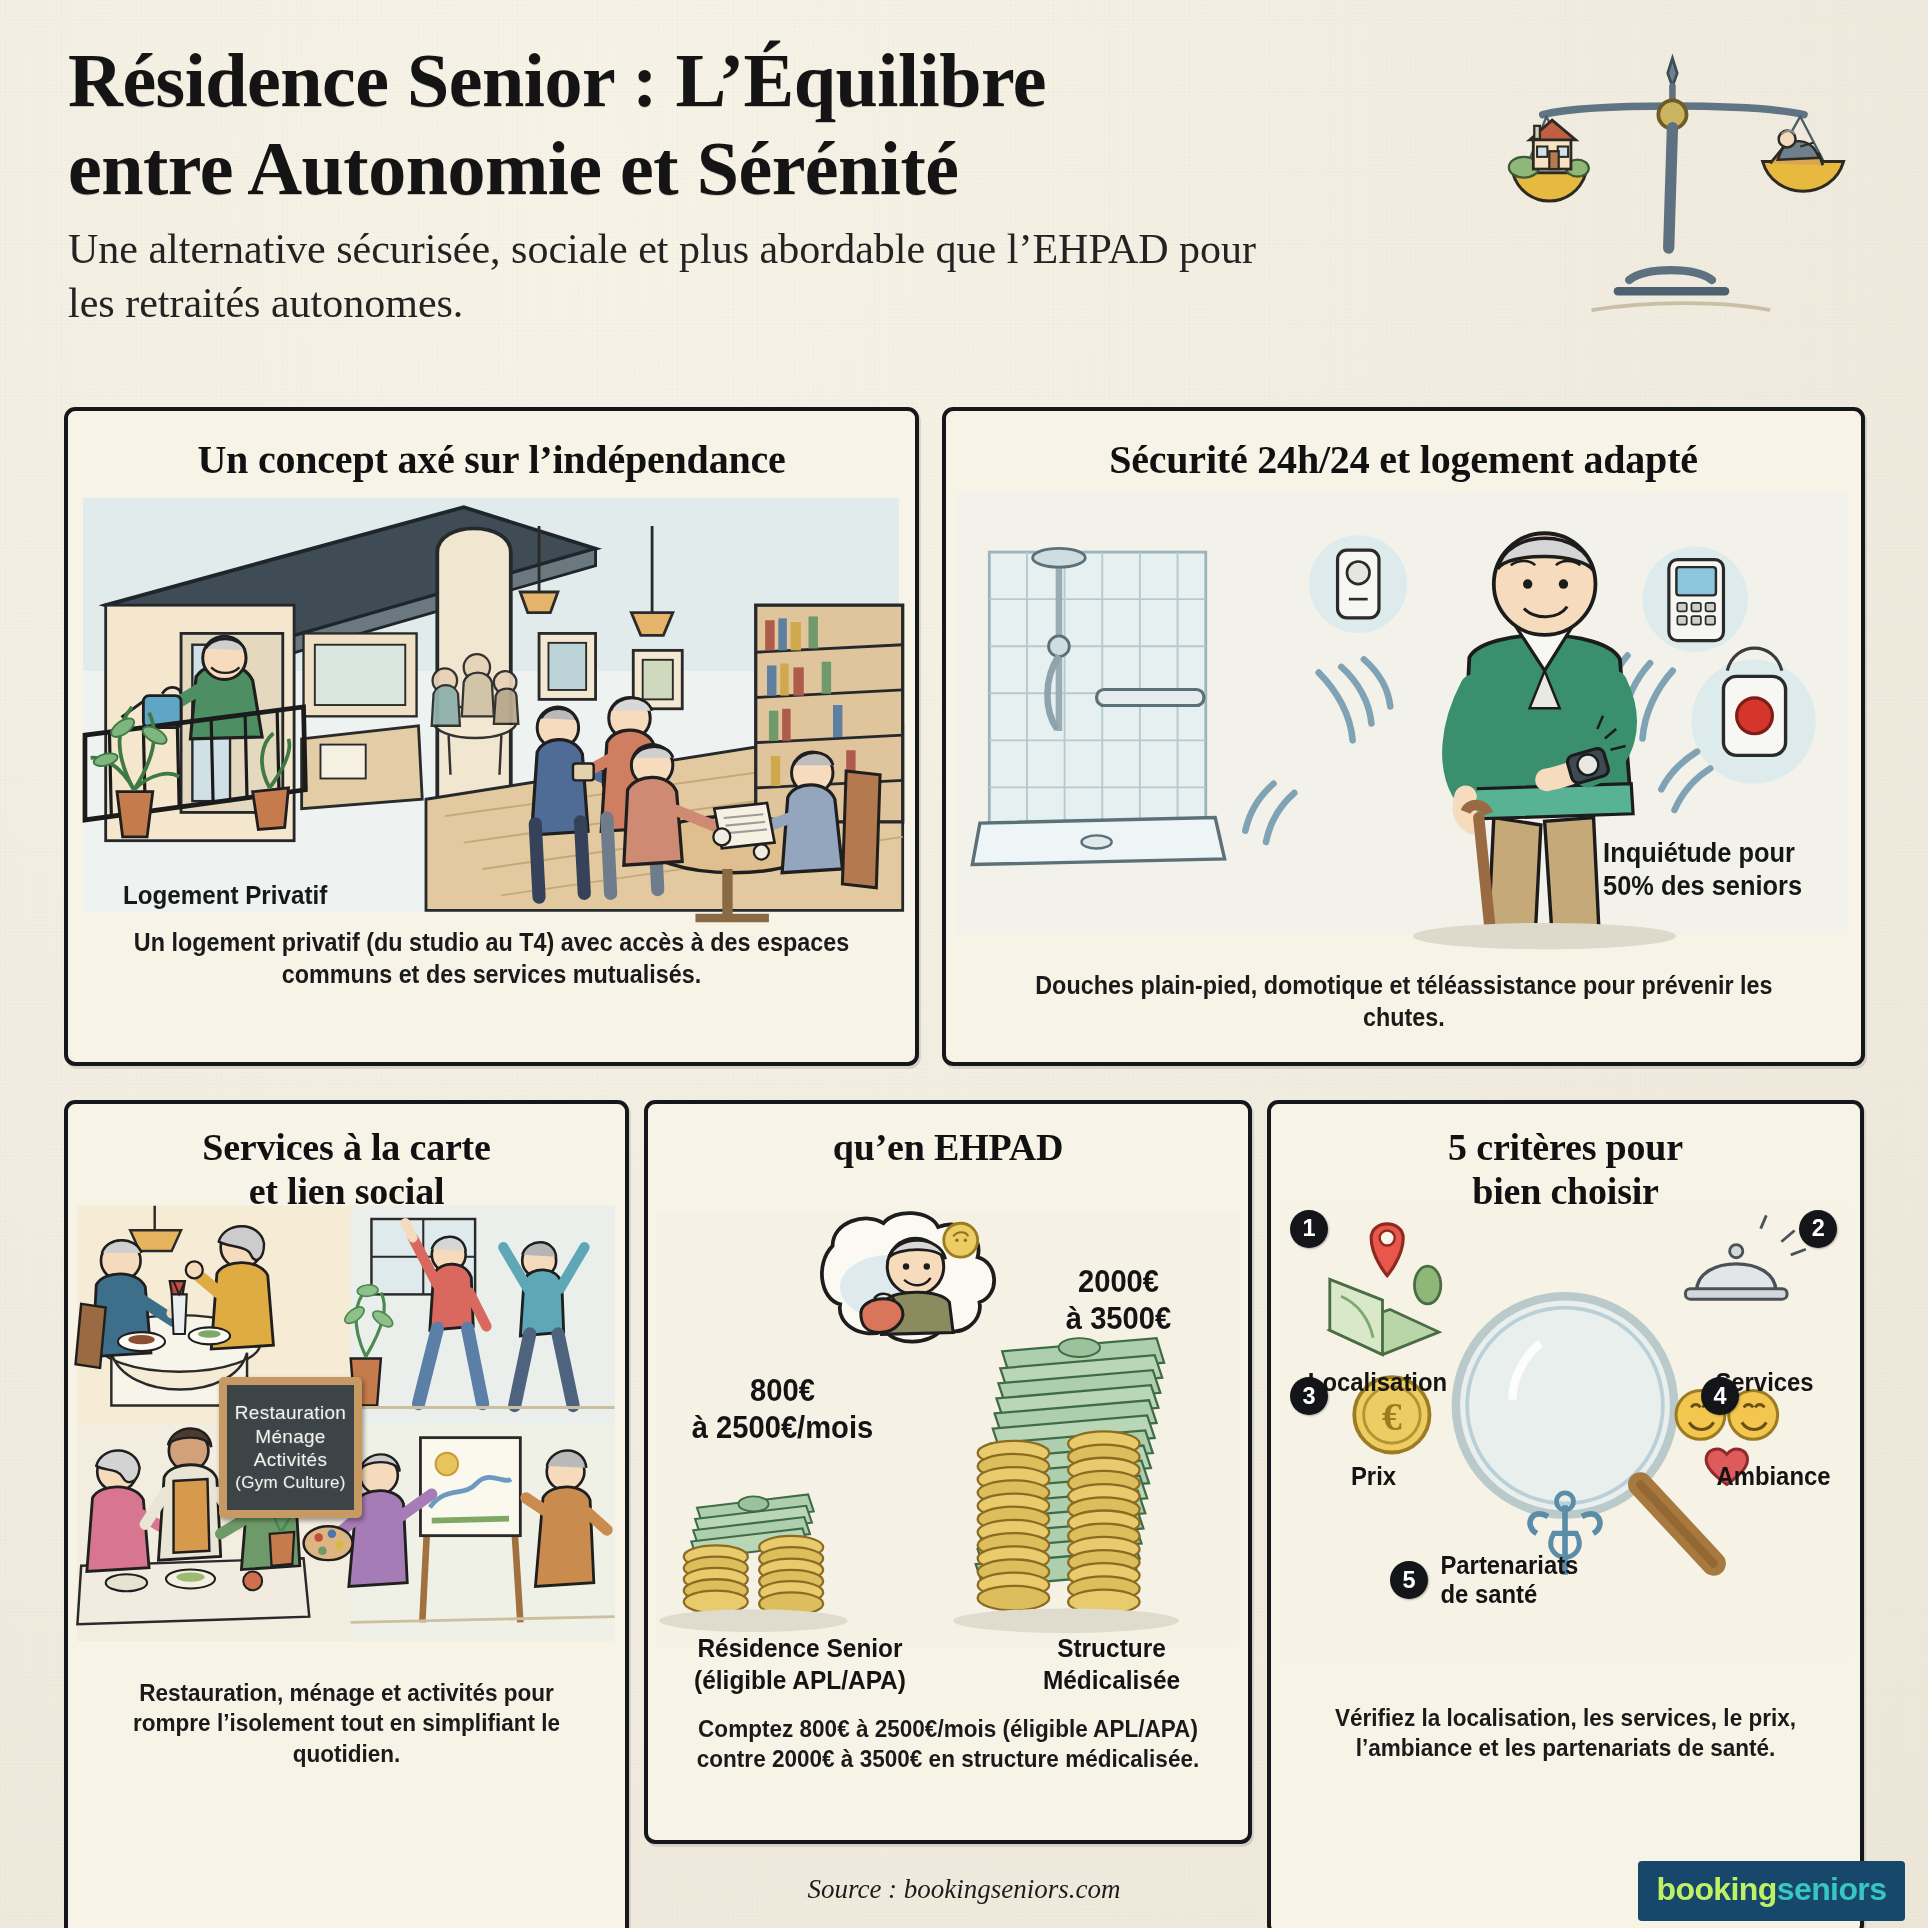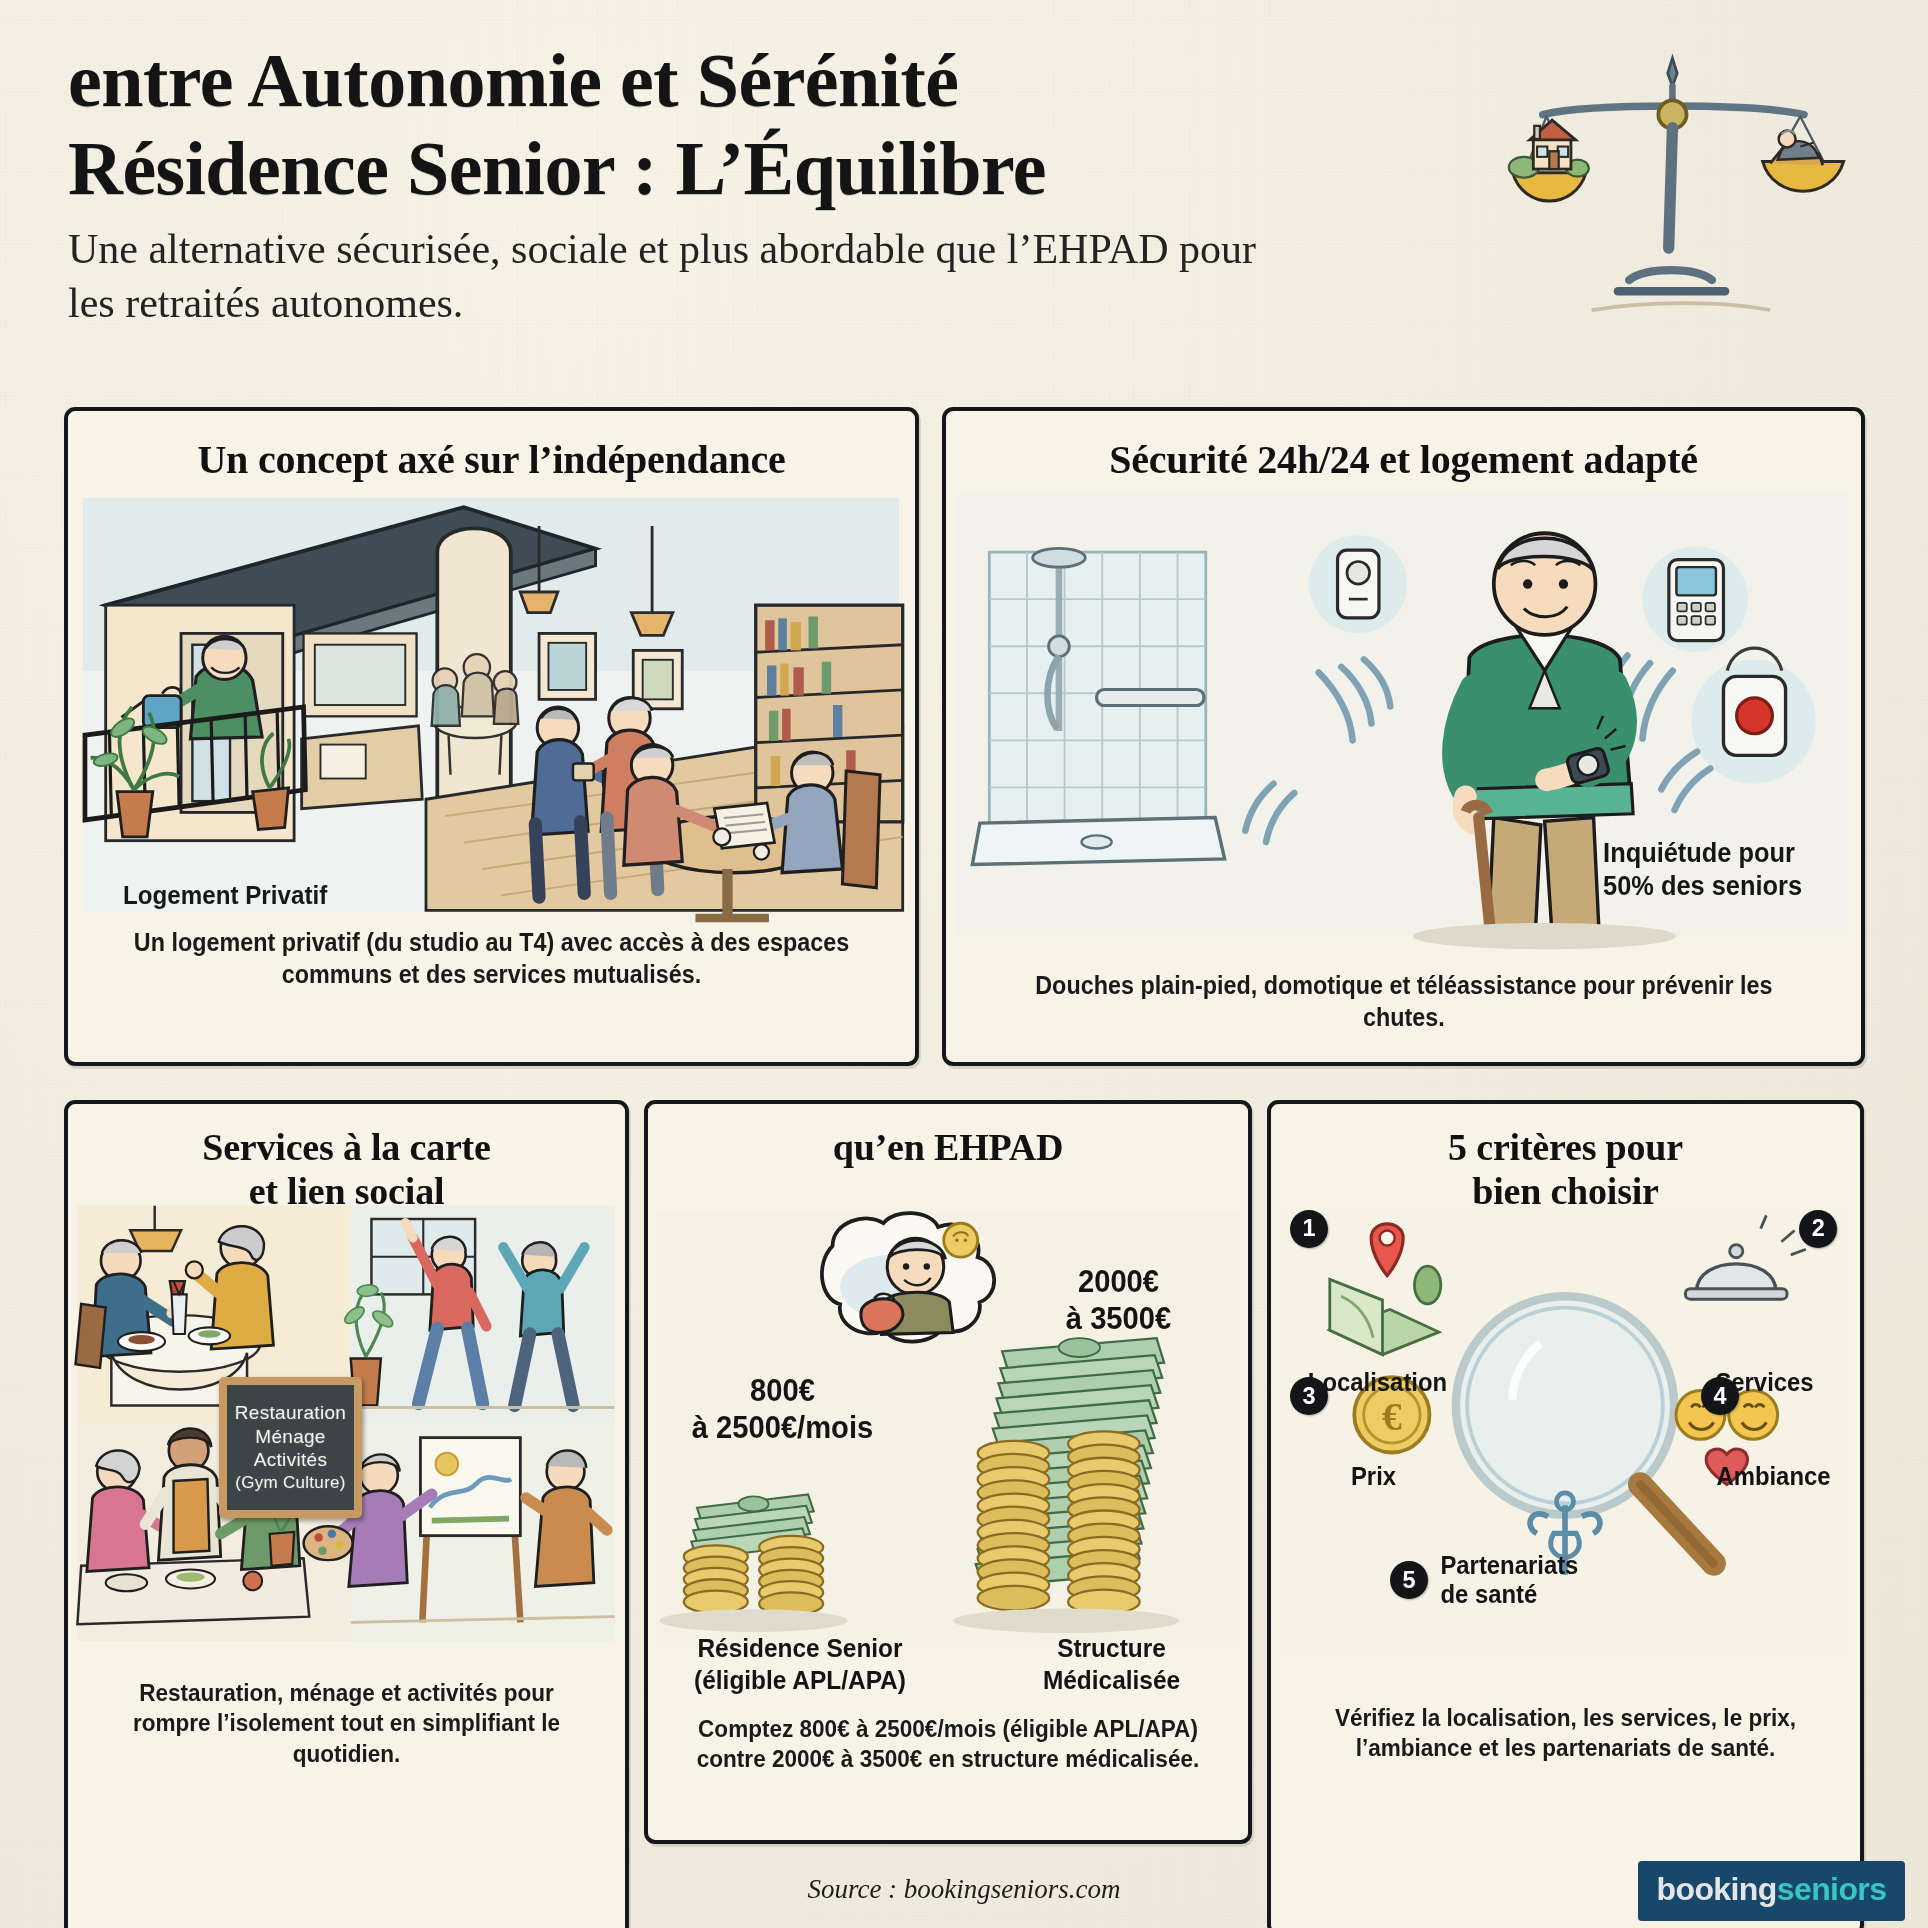--- a/index.html
+++ b/index.html
@@ -233,34 +233,34 @@
     right: 22.6px; bottom: 7.5px;
     background: #17476b;
     padding: 10.4px 19px 12.2px 19px;
     border-radius: 3.8px;
     font-family: "Liberation Sans", sans-serif;
     font-weight: bold;
     font-size: 32px;
     letter-spacing: -0.6px;
     white-space: nowrap;
   }
-  #logo .lg-a { color: #e5e5e5; }
+  #logo .lg-a { color: #bef264; }
   #logo .lg-b { color: #37c6c0; }
 </style>
 </head>
 <body>
 
 <div id="paper"></div>
 
 <div id="root">
 
   <div id="header">
     <div id="title">
+      <div>Résidence Senior : L’Équilibre</div>
       <div>entre Autonomie et Sérénité</div>
-      <div>Résidence Senior : L’Équilibre</div>
     </div>
     <div id="subtitle">Une alternative sécurisée, sociale et plus abordable que l’EHPAD pour les retraités autonomes.</div>
 
     <div id="scale-illustration">
       <svg viewBox="0 0 390 300" width="367" height="282">
         <g fill="none" stroke="#4a5b66" stroke-width="5" stroke-linecap="round">
 
           <path d="M196 14 L201 30 L196 44 L191 30 Z" fill="#6f828e" stroke="#3d4e59" stroke-width="3"></path>
 
           <path d="M196 44 L196 70" stroke="#5d7180" stroke-width="7"></path>

